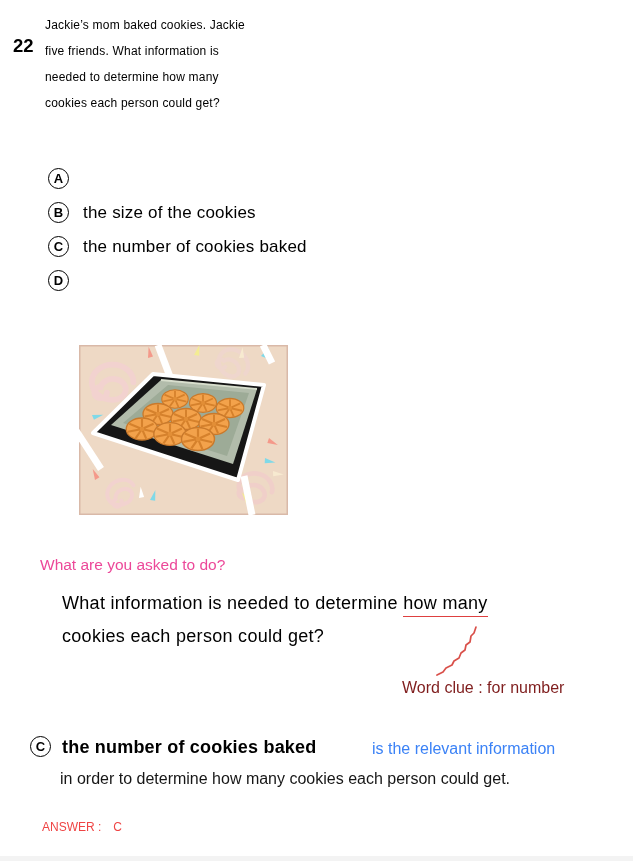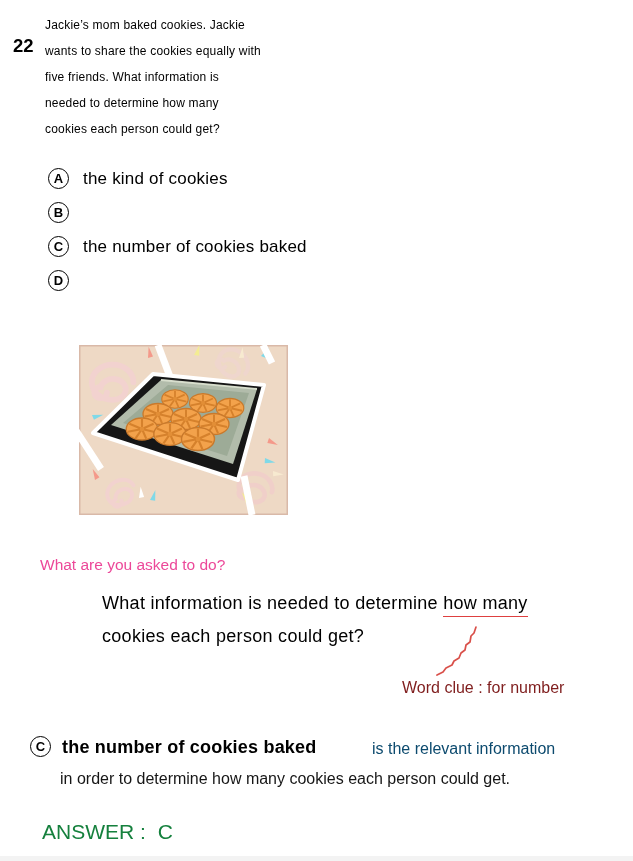--- a/index.html
+++ b/index.html
@@ -17,54 +17,53 @@
   .choice{display:flex;align-items:center;gap:14px;font-size:17px;letter-spacing:.2px;}
   .circle-letter{
     width:19px;height:19px;border:1.6px solid #000;border-radius:50%;
     display:inline-flex;align-items:center;justify-content:center;
     font-size:13px;font-weight:bold;flex:0 0 auto;line-height:1;
   }
   
   .illu{left:79px;top:345px;}
   
   .prompt{left:40px;top:556px;font-size:15.5px;color:#ec4899;}
-  .highlight{left:62px;top:587px;font-size:18px;line-height:33px;letter-spacing:.3px;margin-left:40px;}
+  .highlight{left:62px;top:587px;font-size:18px;line-height:33px;letter-spacing:.3px;}
   .red-underline{border-bottom:1.8px solid #de4040;padding-bottom:3px;}
   .clue-curve{left:400px;top:624px;}
   .word-clue{left:402px;top:679px;font-size:16px;color:#7f1d1d;}
   
   .sol-circle{left:30px;top:736px;}
   .sol-bold{left:62px;top:737px;font-size:18px;font-weight:bold;letter-spacing:.2px;}
-  .sol-suffix{left:372px;top:740px;font-size:16px;color:#0c4a6e;}
+  .sol-suffix{left:372px;top:740px;font-size:16px;color:#3b82f6;}
   .sol-line2{left:60px;top:770px;font-size:16px;color:#161616;}
   
-  .answer{left:42px;top:820px;font-size:21px;color:#15803d;}
+  .answer{left:42px;top:820px;font-size:12px;color:#ef4444;}
   .answer .val{margin-left:12px;}
   .bottom-strip{left:0;top:856px;width:633px;height:5px;background:#f3f3f3;}
 </style>
 </head>
 <body>
 
 <div class="abs q-number">22</div>
 
 <div class="abs q-lines">
   <div>Jackie’s mom baked cookies. Jackie</div>
-  <div>wants to share the cookies equally with</div>
   <div>five friends. What information is</div>
   <div>needed to determine how many</div>
   <div>cookies each person could get?</div>
 </div>
 
 <div class="abs choices">
   <div class="choice">
     <span class="circle-letter">A</span>
-    <span>the kind of cookies</span>
   </div>
   <div class="choice">
     <span class="circle-letter">B</span>
+    <span>the size of the cookies</span>
   </div>
   <div class="choice">
     <span class="circle-letter">C</span>
     <span>the number of cookies baked</span>
   </div>
   <div class="choice">
     <span class="circle-letter">D</span>
   </div>
 </div>
 

